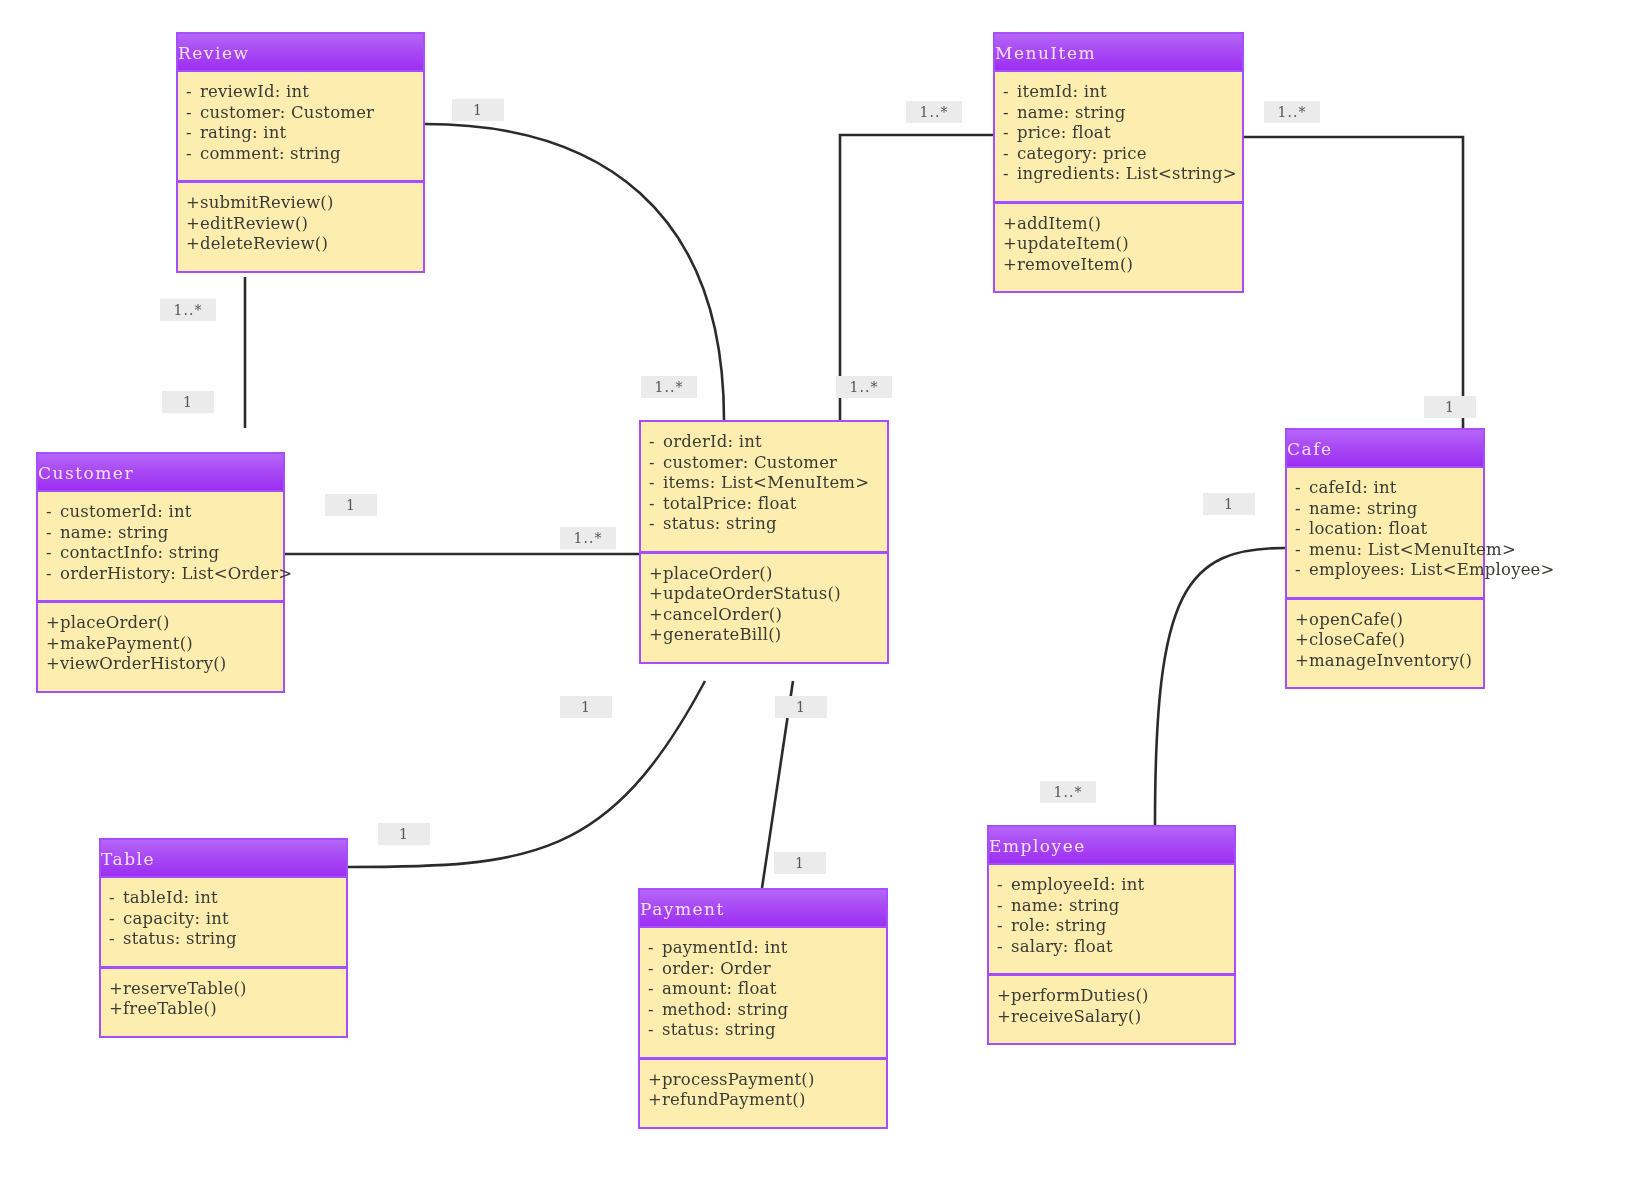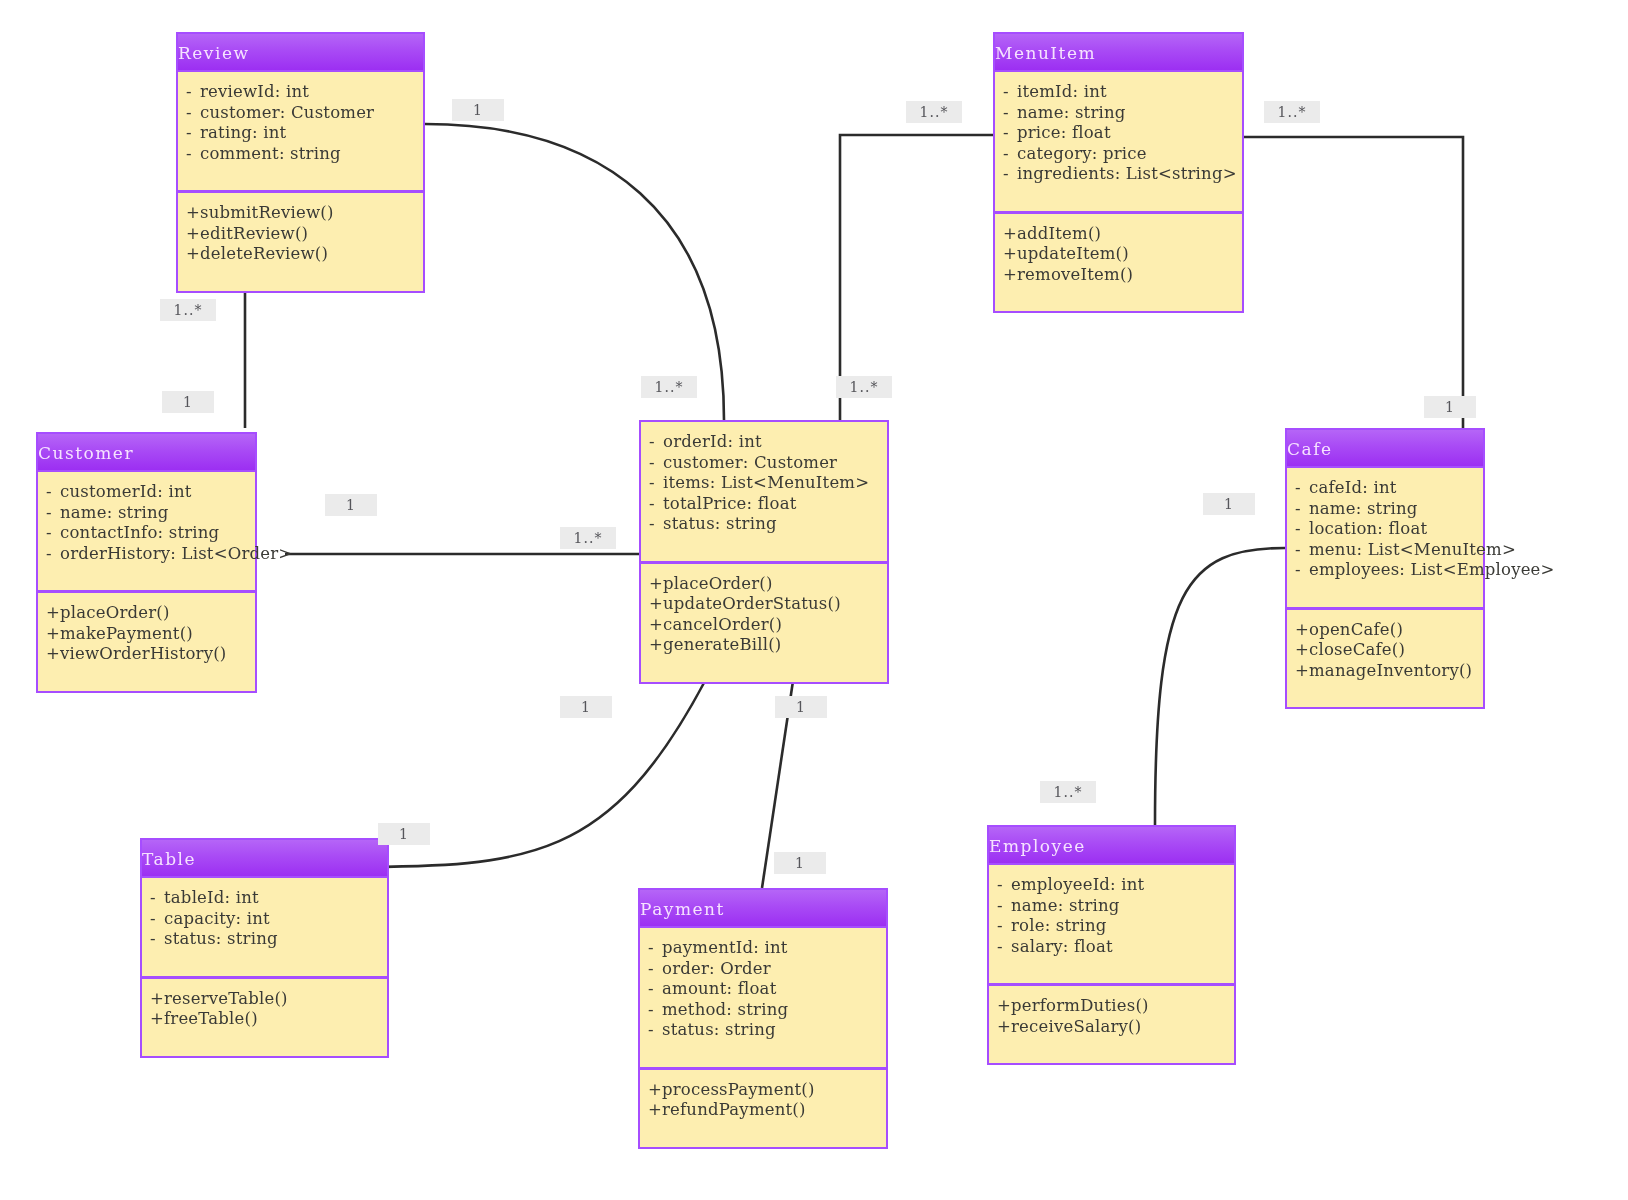--- a/index.html
+++ b/index.html
@@ -38,21 +38,21 @@
     font-size: 17px;
     letter-spacing: 1.5px;
     color: #f6e2ff;
     background: linear-gradient(to bottom, #b565f7 0%, #a94bf5 45%, #9c2ff2 100%);
     border-bottom: 2px solid #a64dff;
     white-space: nowrap;
     overflow: hidden;
   }
   .uml-section {
     box-sizing: border-box;
-    padding: 10px 10px 26px 8px;
+    padding: 10px 10px 16px 8px;
     background: #fdeeb0;
   }
   .uml-section.attributes {
     border-bottom: 3px solid #a64dff;
   }
   .uml-row {
     font-size: 16.5px;
     line-height: 20.5px;
     color: #3a3a36;
     white-space: nowrap;
@@ -116,21 +116,21 @@
           <div class="uml-row"><span class="vis">-</span><span>price: float</span></div>
           <div class="uml-row"><span class="vis">-</span><span>category: price</span></div>
           <div class="uml-row"><span class="vis">-</span><span>ingredients: List&lt;string&gt;</span></div>
         </div>
         <div class="uml-section methods">
           <div class="uml-row"><span class="vis">+</span><span>addItem()</span></div>
           <div class="uml-row"><span class="vis">+</span><span>updateItem()</span></div>
           <div class="uml-row"><span class="vis">+</span><span>removeItem()</span></div>
         </div>
       </div>
-      <div class="uml-class" style="left: 36px; top: 432px; width: 221px;">
+      <div class="uml-class" style="left: 36px; top: 452px; width: 249px;">
         <div class="uml-header">Customer</div>
         <div class="uml-section attributes">
           <div class="uml-row"><span class="vis">-</span><span>customerId: int</span></div>
           <div class="uml-row"><span class="vis">-</span><span>name: string</span></div>
           <div class="uml-row"><span class="vis">-</span><span>contactInfo: string</span></div>
           <div class="uml-row"><span class="vis">-</span><span>orderHistory: List&lt;Order&gt;</span></div>
         </div>
         <div class="uml-section methods">
           <div class="uml-row"><span class="vis">+</span><span>placeOrder()</span></div>
           <div class="uml-row"><span class="vis">+</span><span>makePayment()</span></div>
@@ -160,21 +160,21 @@
           <div class="uml-row"><span class="vis">-</span><span>location: float</span></div>
           <div class="uml-row"><span class="vis">-</span><span>menu: List&lt;MenuItem&gt;</span></div>
           <div class="uml-row"><span class="vis">-</span><span>employees: List&lt;Employee&gt;</span></div>
         </div>
         <div class="uml-section methods">
           <div class="uml-row"><span class="vis">+</span><span>openCafe()</span></div>
           <div class="uml-row"><span class="vis">+</span><span>closeCafe()</span></div>
           <div class="uml-row"><span class="vis">+</span><span>manageInventory()</span></div>
         </div>
       </div>
-      <div class="uml-class" style="left: 99px; top: 838px; width: 249px; margin-left: 41px;">
+      <div class="uml-class" style="left: 99px; top: 838px; width: 249px;">
         <div class="uml-header">Table</div>
         <div class="uml-section attributes">
           <div class="uml-row"><span class="vis">-</span><span>tableId: int</span></div>
           <div class="uml-row"><span class="vis">-</span><span>capacity: int</span></div>
           <div class="uml-row"><span class="vis">-</span><span>status: string</span></div>
         </div>
         <div class="uml-section methods">
           <div class="uml-row"><span class="vis">+</span><span>reserveTable()</span></div>
           <div class="uml-row"><span class="vis">+</span><span>freeTable()</span></div>
         </div>

